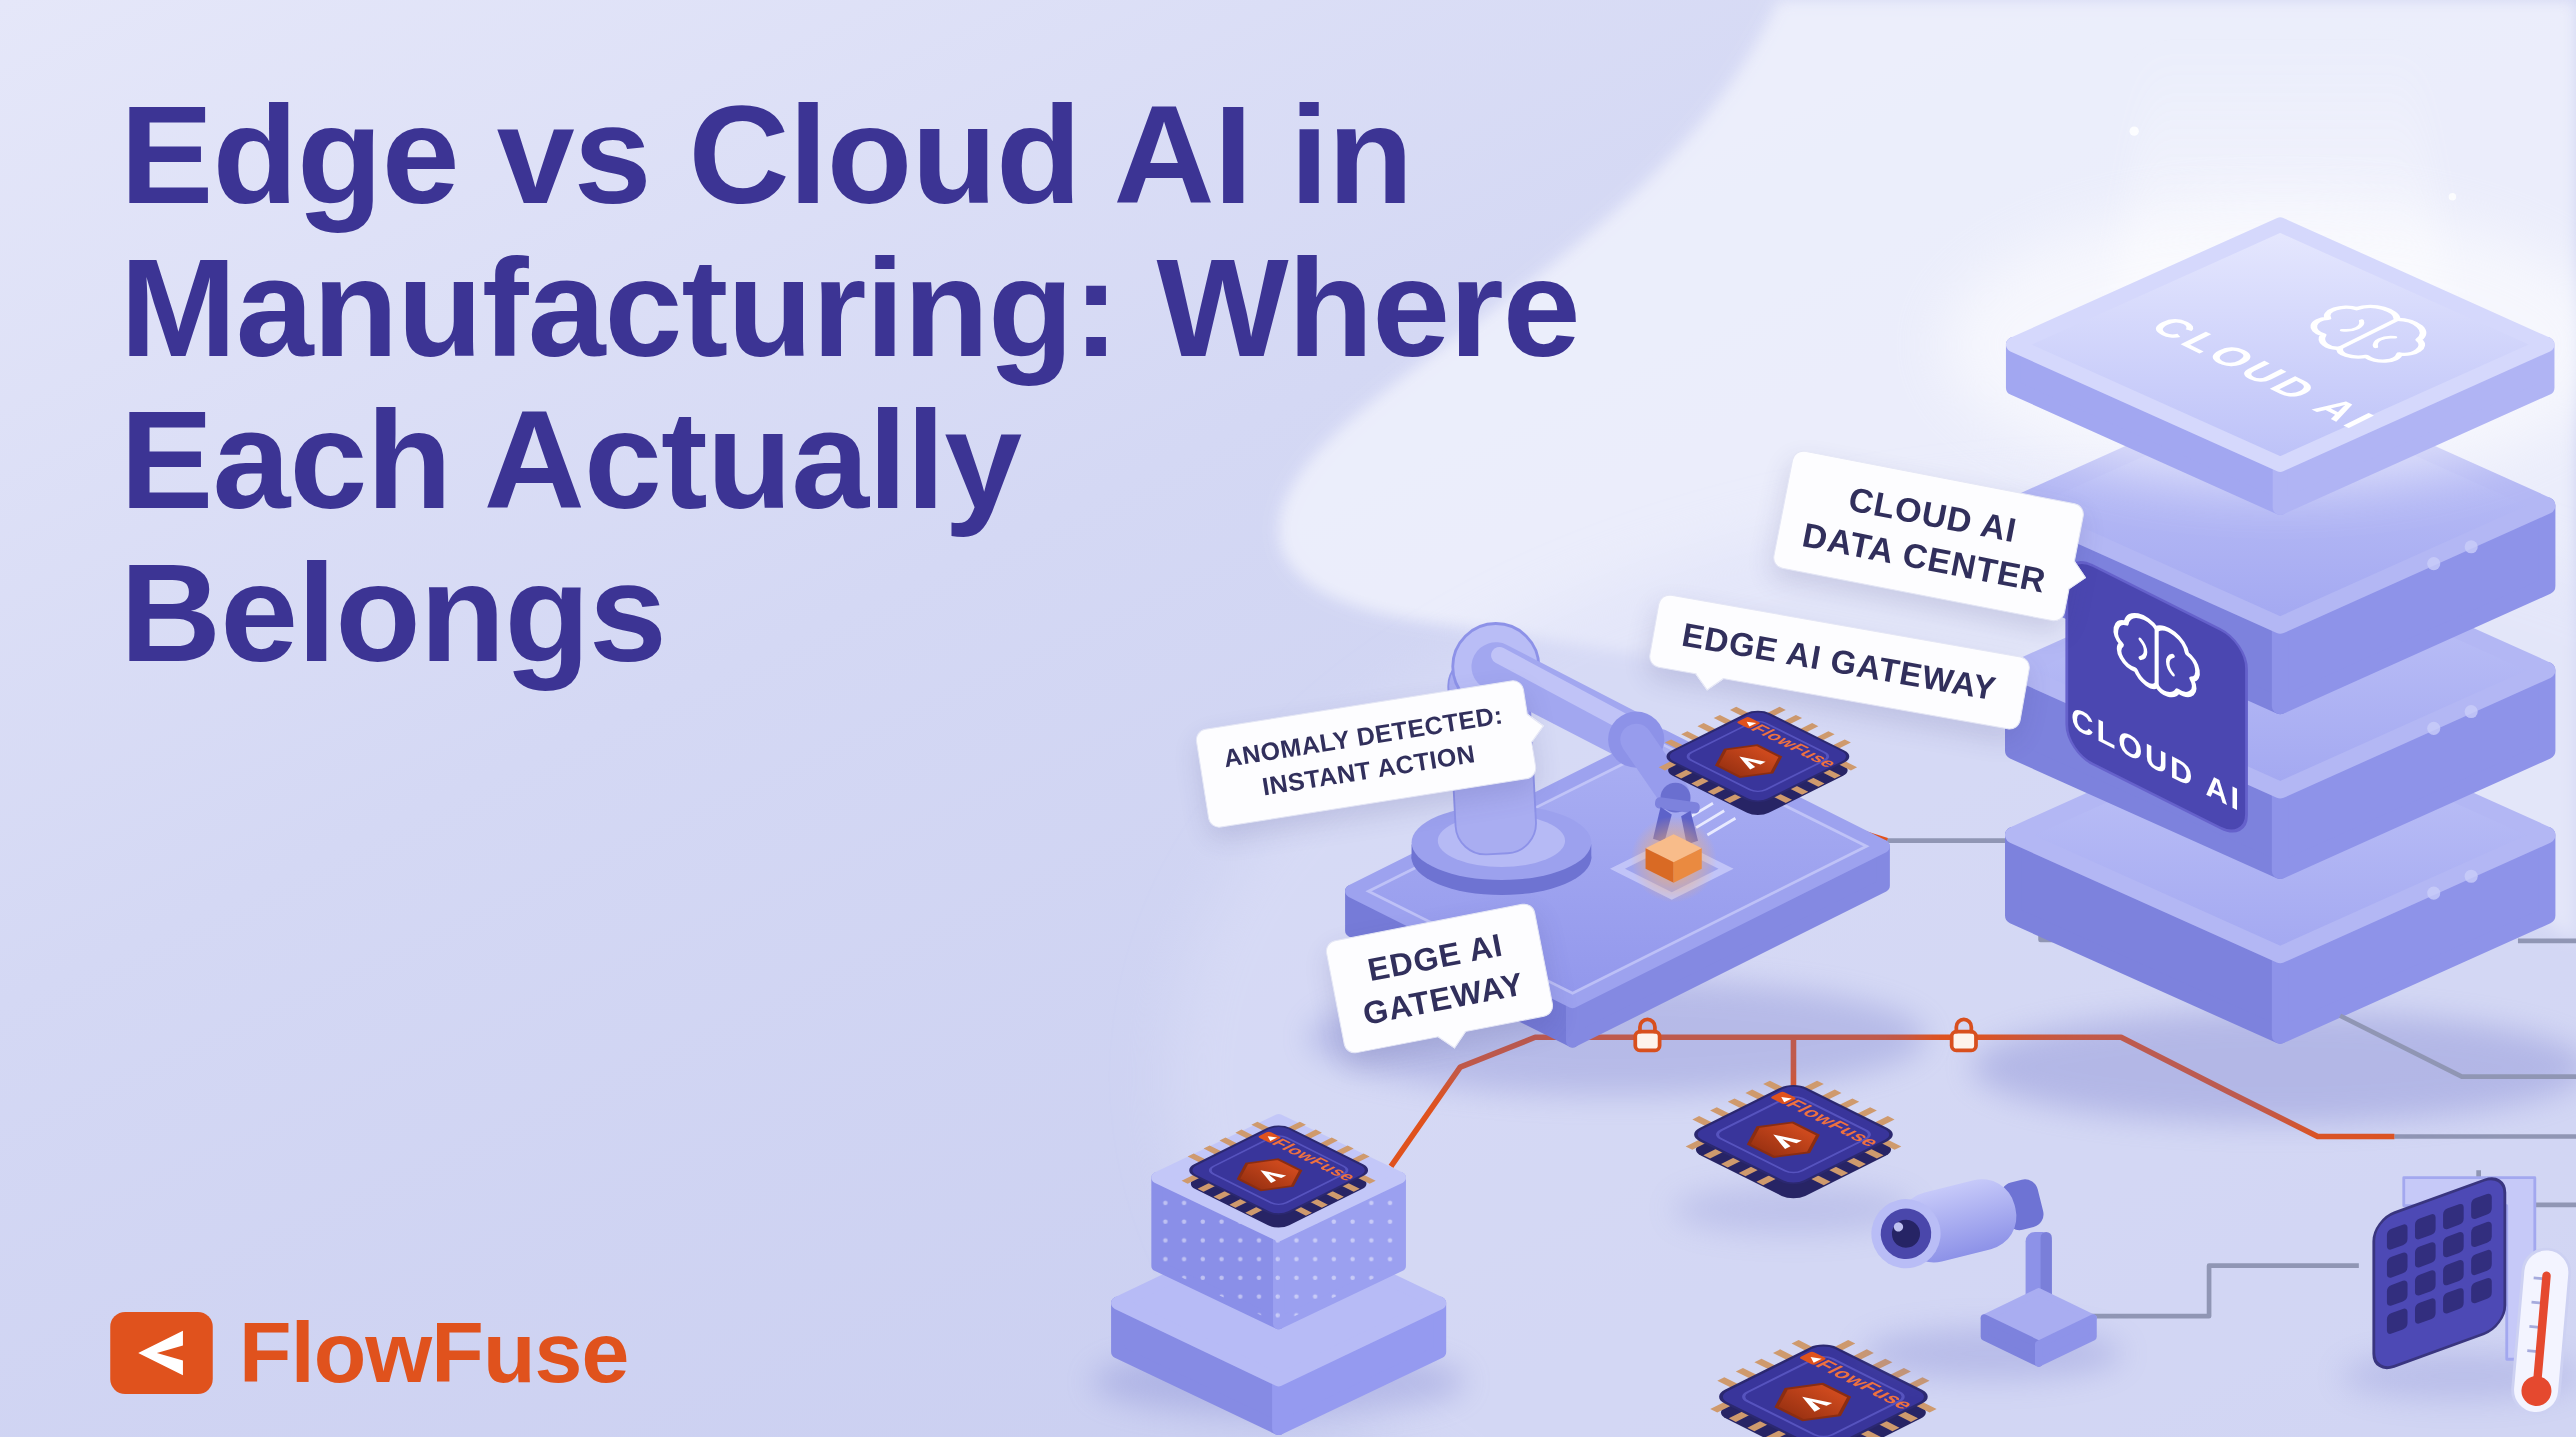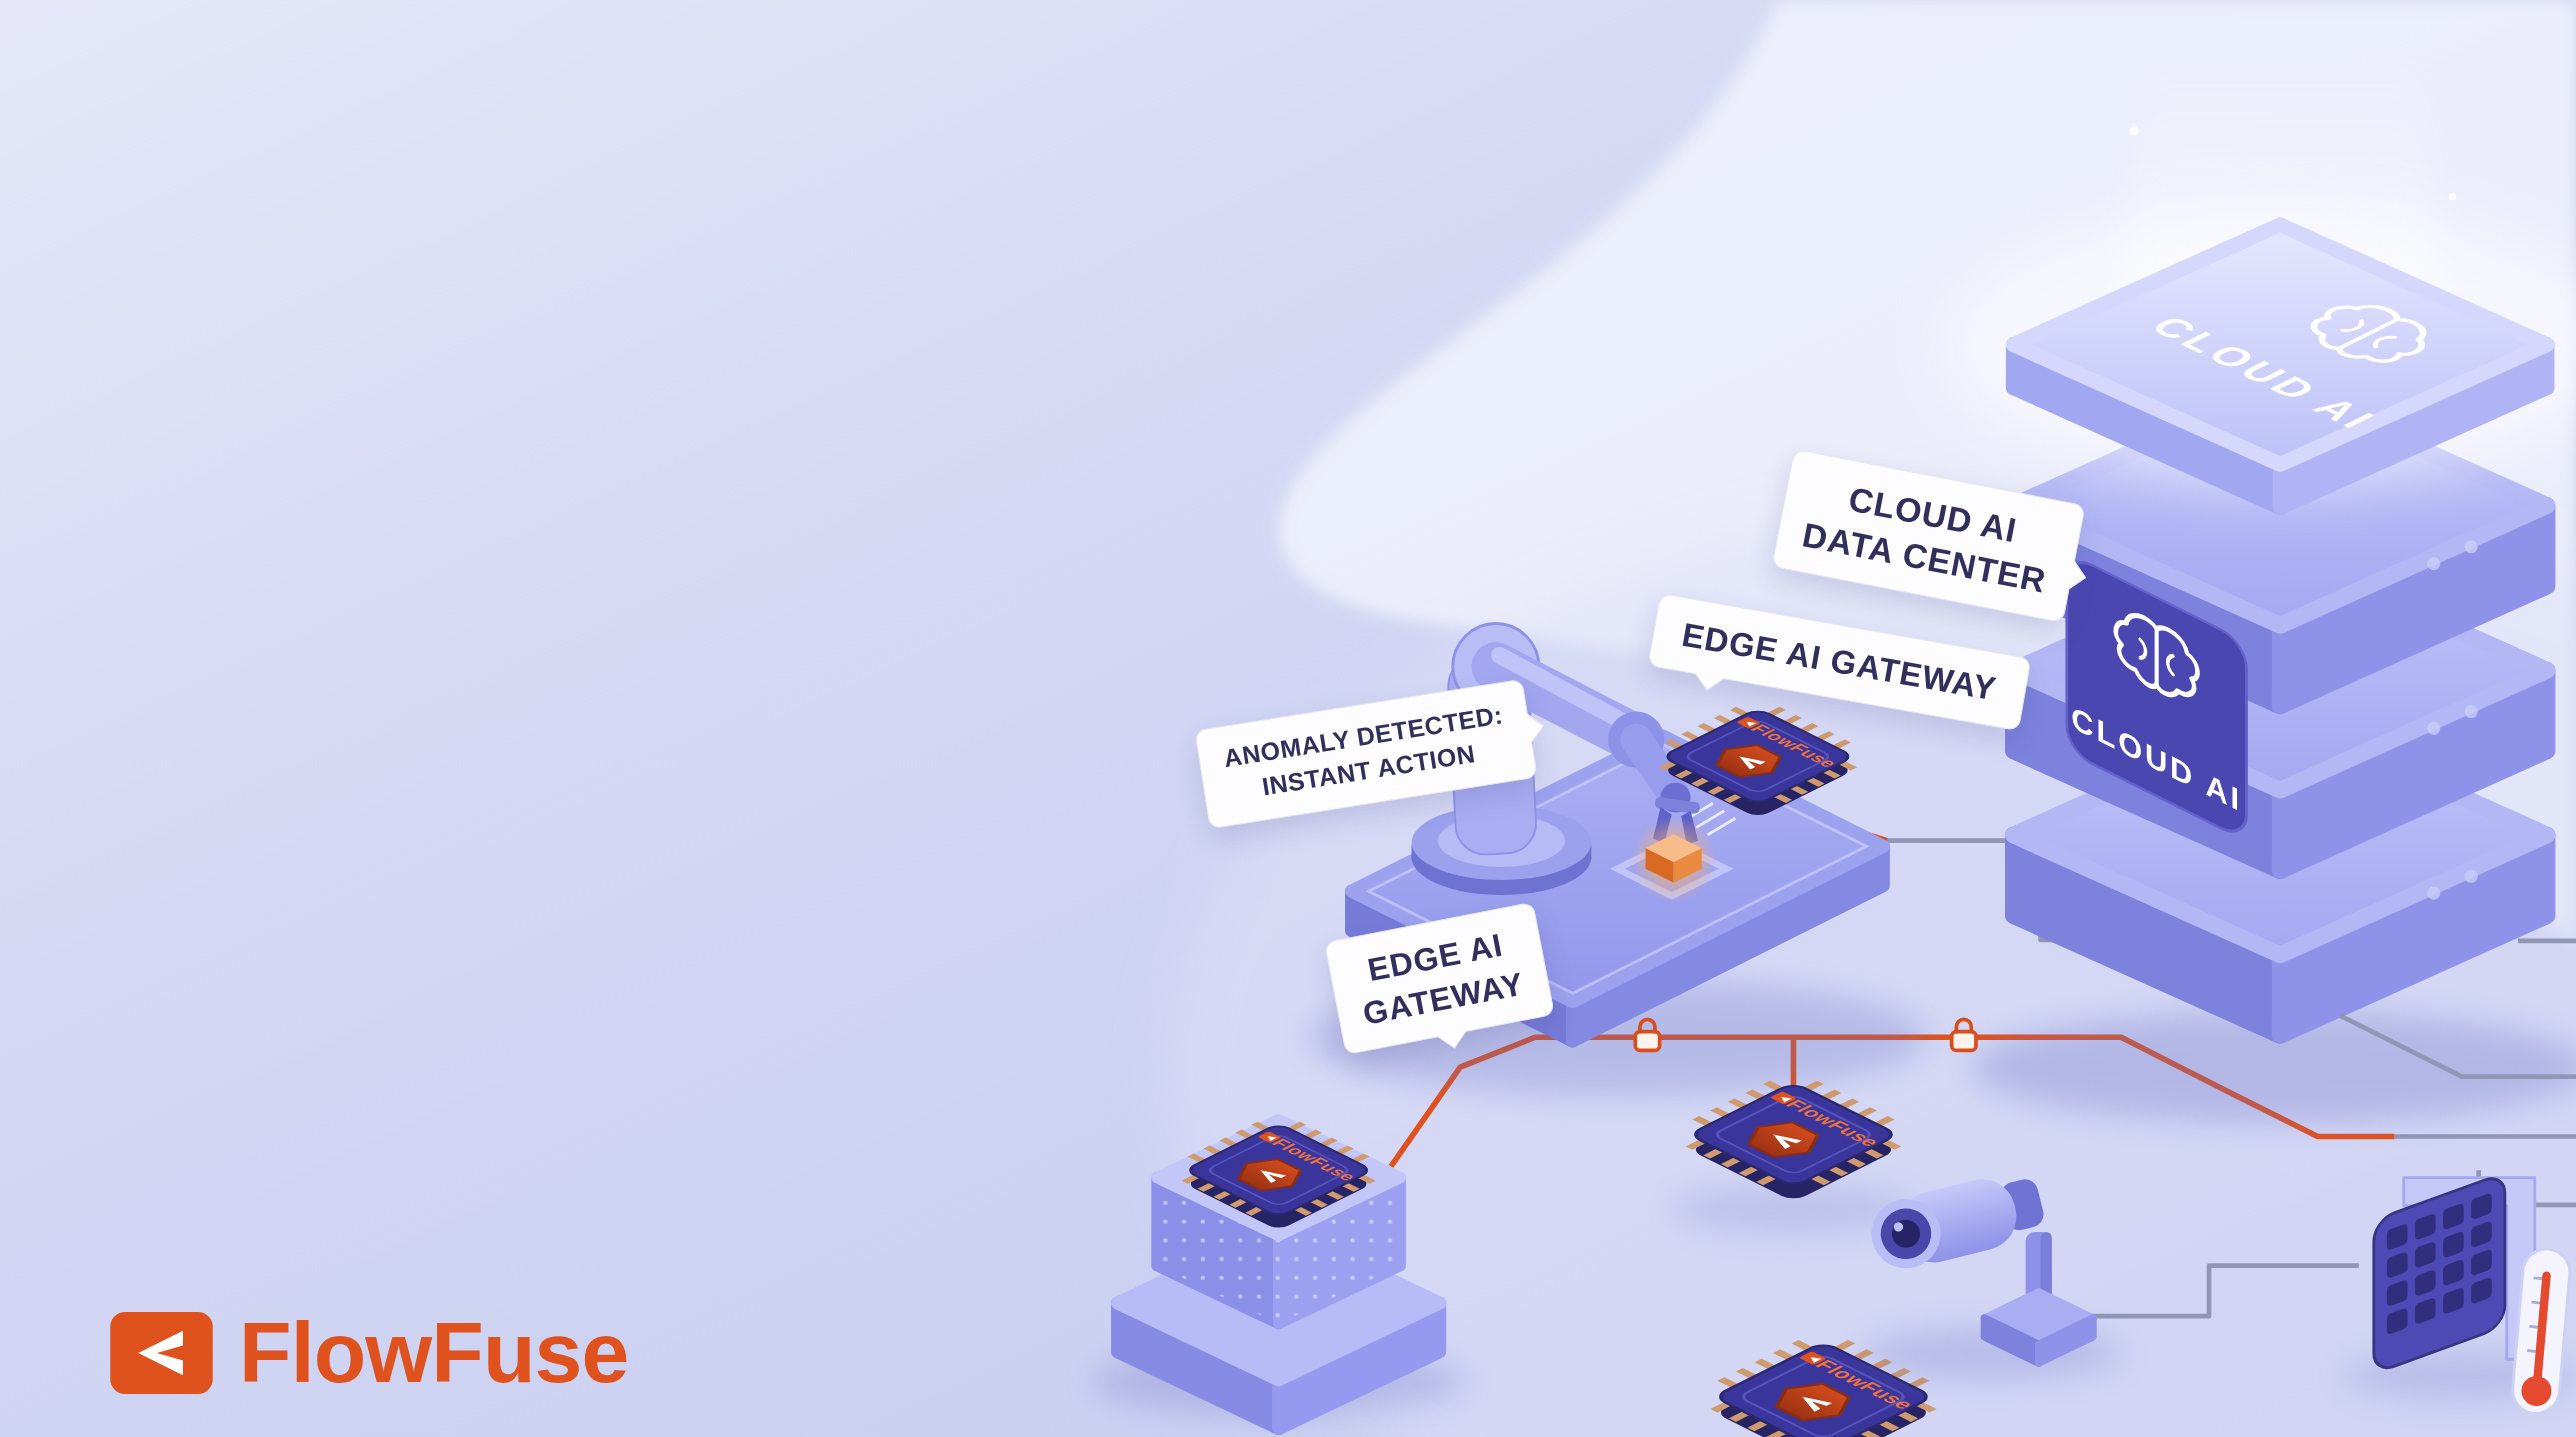--- a/index.html
+++ b/index.html
@@ -373,20 +373,24 @@
   </svg>
 
   <div class="callout callout-anomaly">ANOMALY DETECTED:
 INSTANT ACTION</div>
   <div class="callout callout-edge-top">EDGE AI GATEWAY</div>
   <div class="callout callout-cloud-dc">CLOUD AI
 DATA CENTER</div>
   <div class="callout callout-edge-left">EDGE AI
 GATEWAY</div>
 
+  <h1 class="title">Edge vs Cloud AI in
+Manufacturing: Where
+Each Actually
+Belongs</h1>
 
   <div class="brand">
     <svg class="brand-icon" viewBox="0 0 110 88">
       <rect x="0" y="0" width="110" height="88" rx="16" fill="#e0521d"></rect>
       <path d="M 78 20 L 30 44 L 78 68 L 78 52 L 50 44 L 78 36 Z" fill="#ffffff"></path>
     </svg>
     <span class="brand-name">FlowFuse</span>
   </div>
 
 </div>

